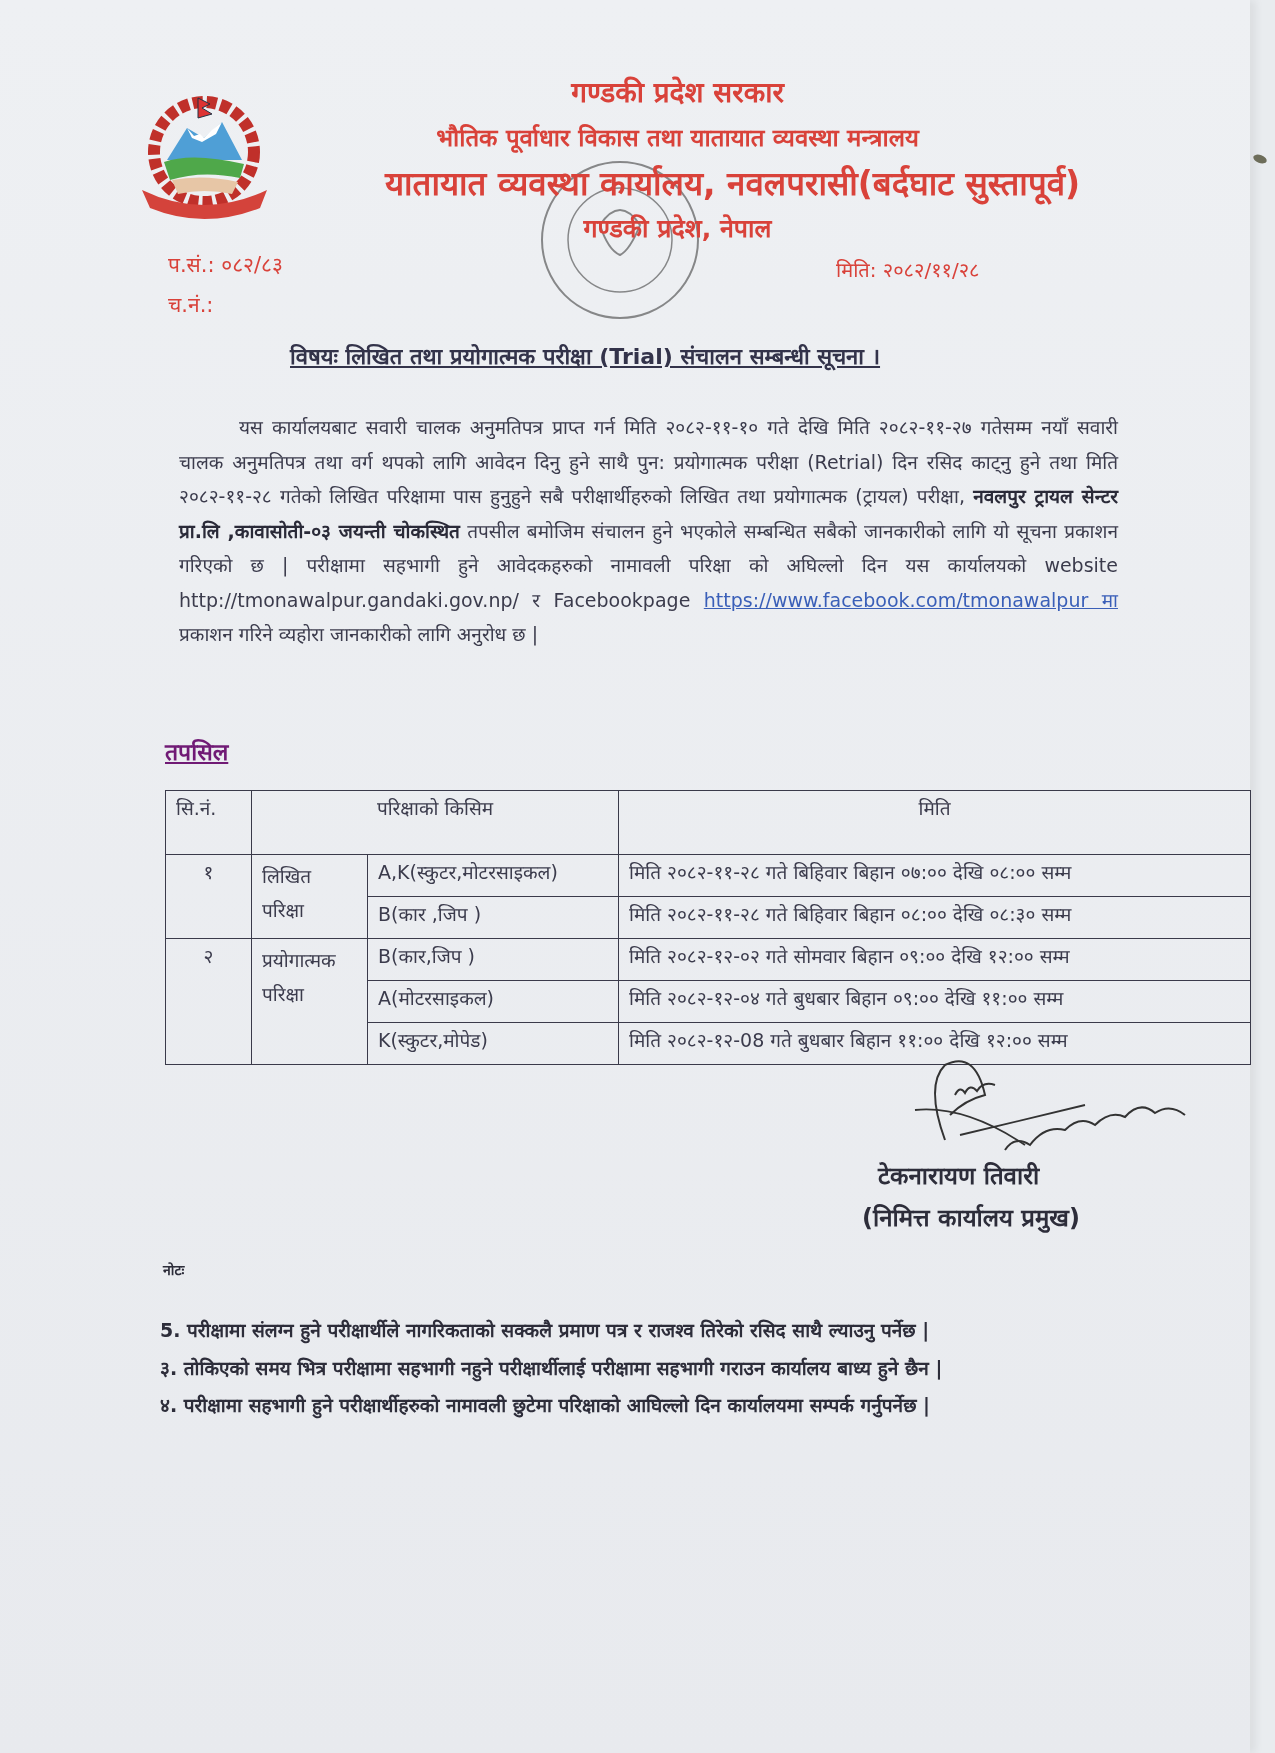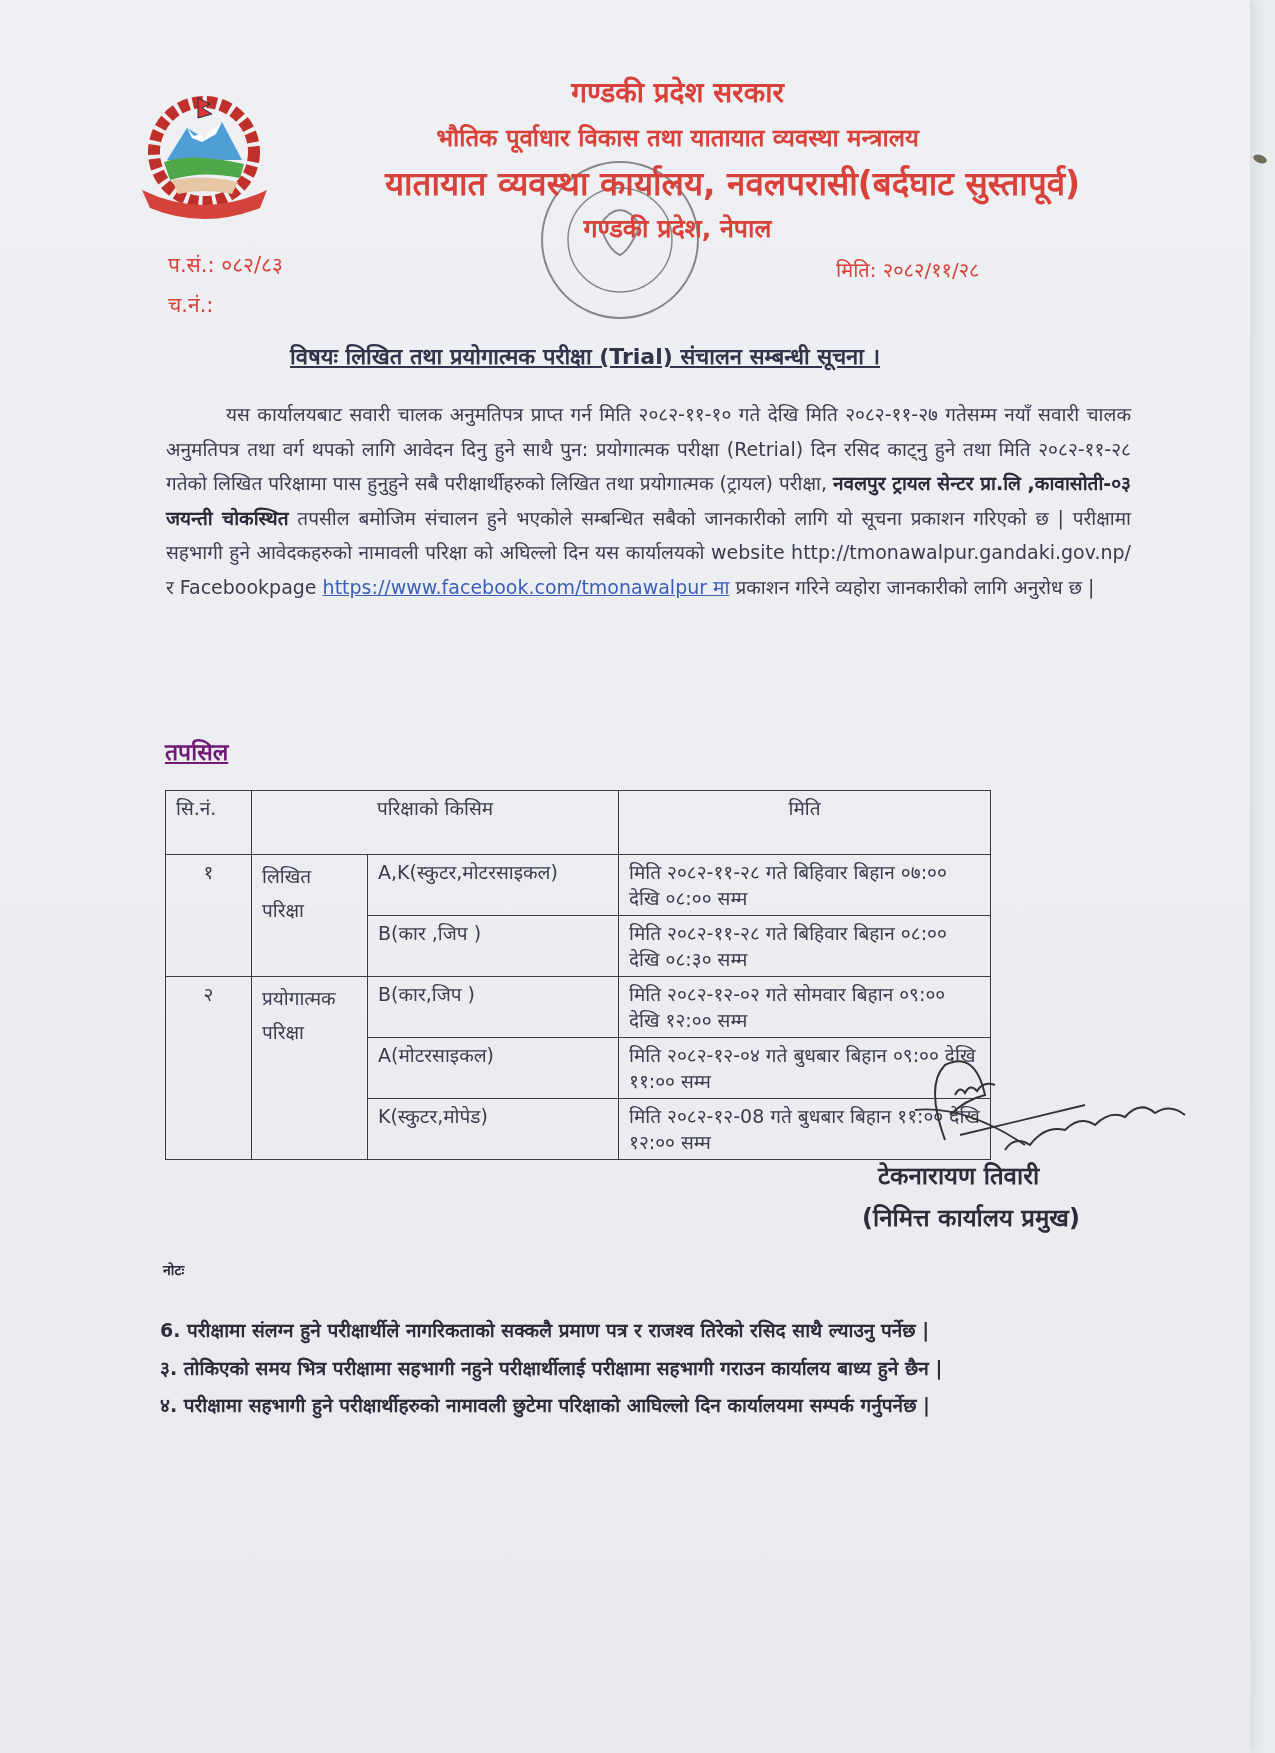--- a/index.html
+++ b/index.html
@@ -27,29 +27,29 @@
   .emblem { left:132px; top:90px; width:145px; height:130px; }
   .stamp { left:520px; top:155px; width:200px; height:170px; opacity:0.55; }
   .subject {
     left:290px; top:340px; font-size:22px; font-weight:bold;
     text-decoration:underline; color:#33334a;
   }
   .body {
     left:166px; top:397px; width:965px; font-size:19px; line-height:34.5px;
     text-align:justify; color:#3b3b4c;
   }
-  .body p { margin:0; text-indent:60px; }
+  .body p { margin:13px; text-indent:60px; }
   .body b { color:#2a2a38; }
   .link { color:#3a5fb8; text-decoration:underline; }
   .tapasil {
     left:165px; top:735px; font-size:23px; font-weight:bold;
     text-decoration:underline; color:#701a75;
   }
   table.sched {
-    position:absolute; left:165px; top:790px; width:826px;
+    position:absolute; left:165px; top:790px; width:1086px;
     border-collapse:collapse; font-size:19px; color:#3b3b4c;
   }
   table.sched td, table.sched th {
     border:1.5px solid #3a3a4a; padding:4px 10px; font-weight:normal;
     vertical-align:top; height:33px;
   }
   table.sched th { height:55px; text-align:center; }
   table.sched td.sn { text-align:center; width:65px; }
   table.sched td.kind { width:95px; line-height:34px; }
   table.sched td.sub { width:230px; }
@@ -138,18 +138,18 @@
   <path d="M50 40 Q55 30 60 38 Q65 28 72 36 Q78 26 90 30" fill="none" stroke="#333" stroke-width="2"></path>
   <path d="M10 55 Q60 50 120 90 M55 80 L180 50" fill="none" stroke="#333" stroke-width="1.8"></path>
   <path d="M100 95 Q110 80 125 90 Q140 70 160 75 Q175 60 190 70 Q205 55 220 62 Q235 45 250 58 Q265 48 280 60" fill="none" stroke="#333" stroke-width="2"></path>
 </svg>
 
 <div class="abs signame">टेकनारायण तिवारी</div>
 <div class="abs sigtitle">(निमित्त कार्यालय प्रमुख)</div>
 
 <div class="abs notehead">नोटः</div>
 <div class="abs notes">
-  <div>6. परीक्षामा संलग्न हुने परीक्षार्थीले नागरिकताको सक्कलै प्रमाण पत्र र राजश्व तिरेको रसिद साथै ल्याउनु पर्नेछ |</div>
+  <div>5. परीक्षामा संलग्न हुने परीक्षार्थीले नागरिकताको सक्कलै प्रमाण पत्र र राजश्व तिरेको रसिद साथै ल्याउनु पर्नेछ |</div>
   <div>३. तोकिएको समय भित्र परीक्षामा सहभागी नहुने परीक्षार्थीलाई परीक्षामा सहभागी गराउन कार्यालय बाध्य हुने छैन |</div>
   <div>४. परीक्षामा सहभागी हुने परीक्षार्थीहरुको नामावली छुटेमा परिक्षाको आघिल्लो दिन कार्यालयमा सम्पर्क गर्नुपर्नेछ |</div>
 </div>
 
 <div class="abs speck"></div>
 
 </body></html>

